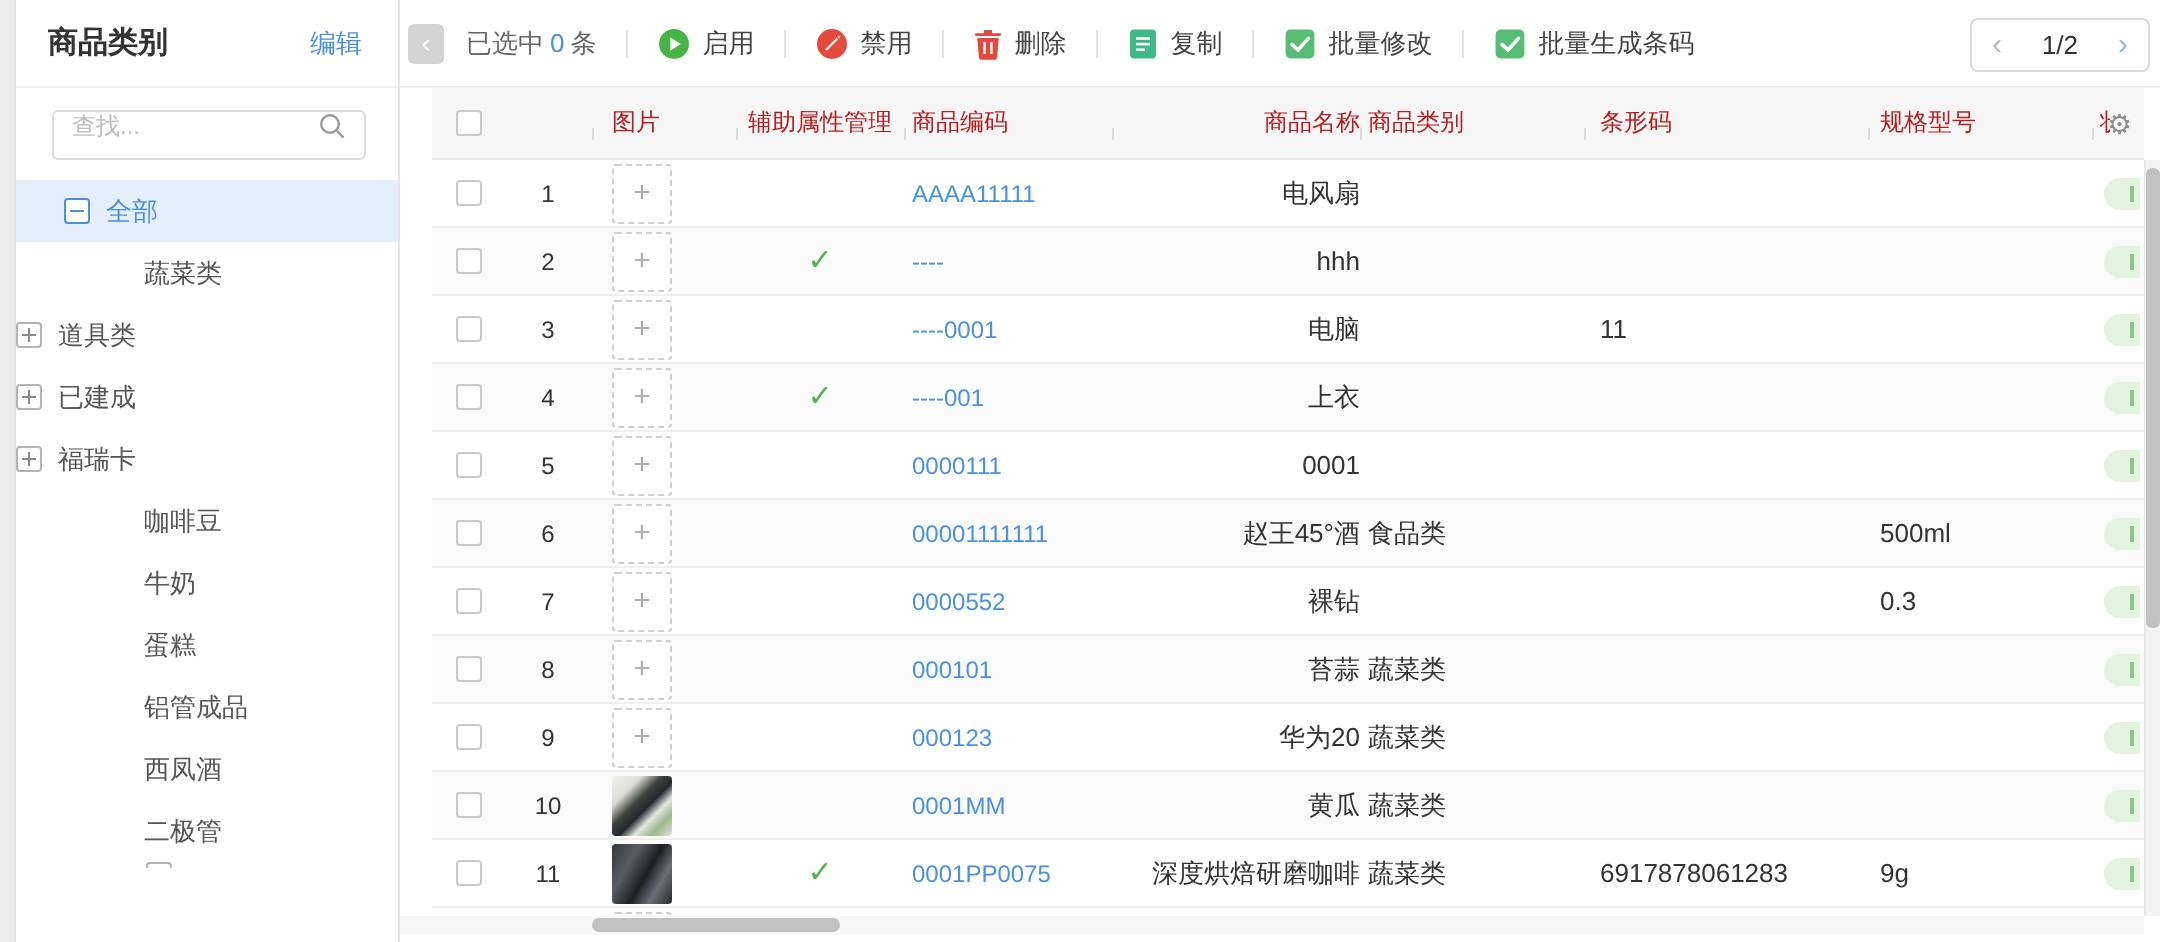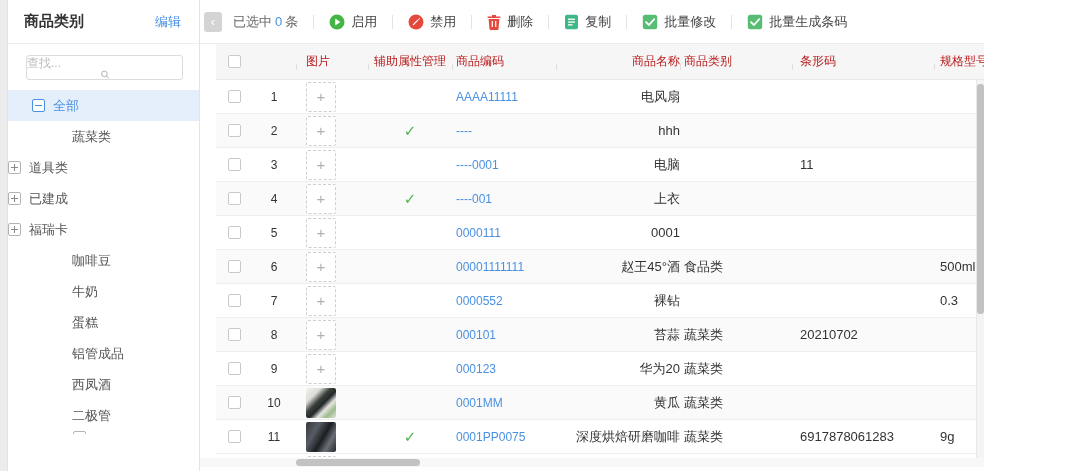--- a/index.html
+++ b/index.html
@@ -1,28 +1,28 @@
 <!DOCTYPE html>
 <html><head>
 <meta charset="utf-8">
 <style>
   * { margin:0; padding:0; box-sizing:border-box; }
   html,body { width:1080px; height:471px; overflow:hidden; }
   body { font-family:"Liberation Sans","DejaVu Sans",sans-serif; background:#fff; color:#333; }
-  .app { position:relative; width:984px; height:471px; background:#fff; overflow:hidden; }
+  .app { position:relative; width:1080px; height:471px; background:#fff; overflow:hidden; }
 
   
   .left-strip { position:absolute; left:0; top:0; width:8px; height:100%; background:#ececec; border-right:1px solid #e2e2e2; }
 
   
   .sidebar { position:absolute; left:8px; top:0; width:192px; height:100%; background:#fff; border-right:1px solid #e4e4e4; }
   .sidebar-header { height:44px; display:flex; align-items:center; justify-content:space-between; padding:0 18px 0 16px; border-bottom:1px solid #eeeeee; }
   .sidebar-title { font-size:15px; font-weight:bold; color:#333; }
   .edit-link { font-size:13px; color:#4a90e2; cursor:pointer; }
-  .search-box { margin:11px 16px 10px 18px; height:25px; border:1px solid #dcdcdc; border-radius:3px; display:flex; align-items:center; padding:0 24px; background:#fff;flex-direction:column; }
+  .search-box { margin:11px 16px 10px 18px; height:25px; border:1px solid #dcdcdc; border-radius:3px; display:flex; align-items:flex-start; padding:0 9px; background:#fff; }
   .search-input { border:none; outline:none; flex:1; font-size:12px; color:#333; min-width:0; background:transparent; }
   .search-input::placeholder { color:#bdbdbd; }
   .tree { }
   .tree-item { height:31px; display:flex; align-items:center; font-size:13px; color:#555; cursor:pointer; }
   .tree-item.lvl0 { padding-left:24px; }
   .tree-item.lvl1 { }
   .tree-item.lvl1.noexp { padding-left:64px; }
   .tree-item.selected { background:#e4effb; color:#4a90e2; }
   .expander { width:13px; height:13px; border:1px solid #b3b3b3; border-radius:2px; margin-right:8px; position:relative; background:#fff; flex:0 0 auto; }
   .expander::before { content:""; position:absolute; left:2px; right:2px; top:5px; height:1px; background:#8a8a8a; }
@@ -370,21 +370,20 @@
               <span class="cb"></span>
             </div>
             <div class="td col-num">8</div>
             <div class="td col-img">
               <div class="img-placeholder">+</div>
             </div>
             <div class="td col-aux"></div>
             <div class="td col-code"><span class="code-link">000101</span></div>
             <div class="td col-name">苔蒜</div>
             <div class="td col-cat">蔬菜类</div>
-            <div class="td col-barcode">20210702</div>
             <div class="td col-spec"></div>
             <div class="status-pill"></div>
           </div>
           <div class="tr">
             <div class="td col-check">
               <span class="cb"></span>
             </div>
             <div class="td col-num">9</div>
             <div class="td col-img">
               <div class="img-placeholder">+</div>

